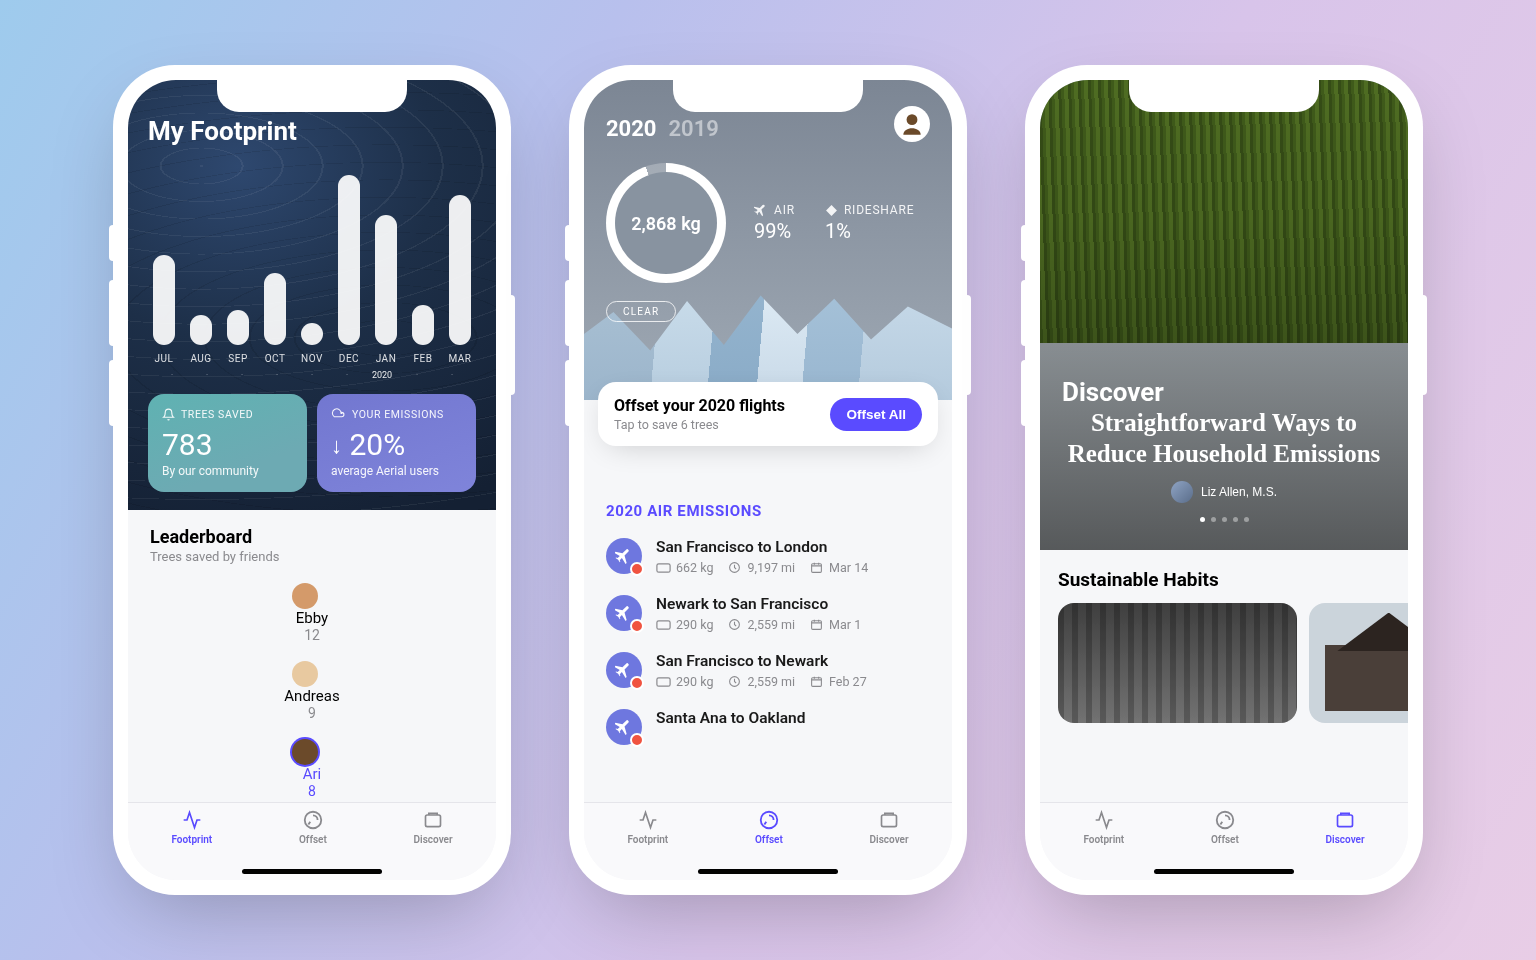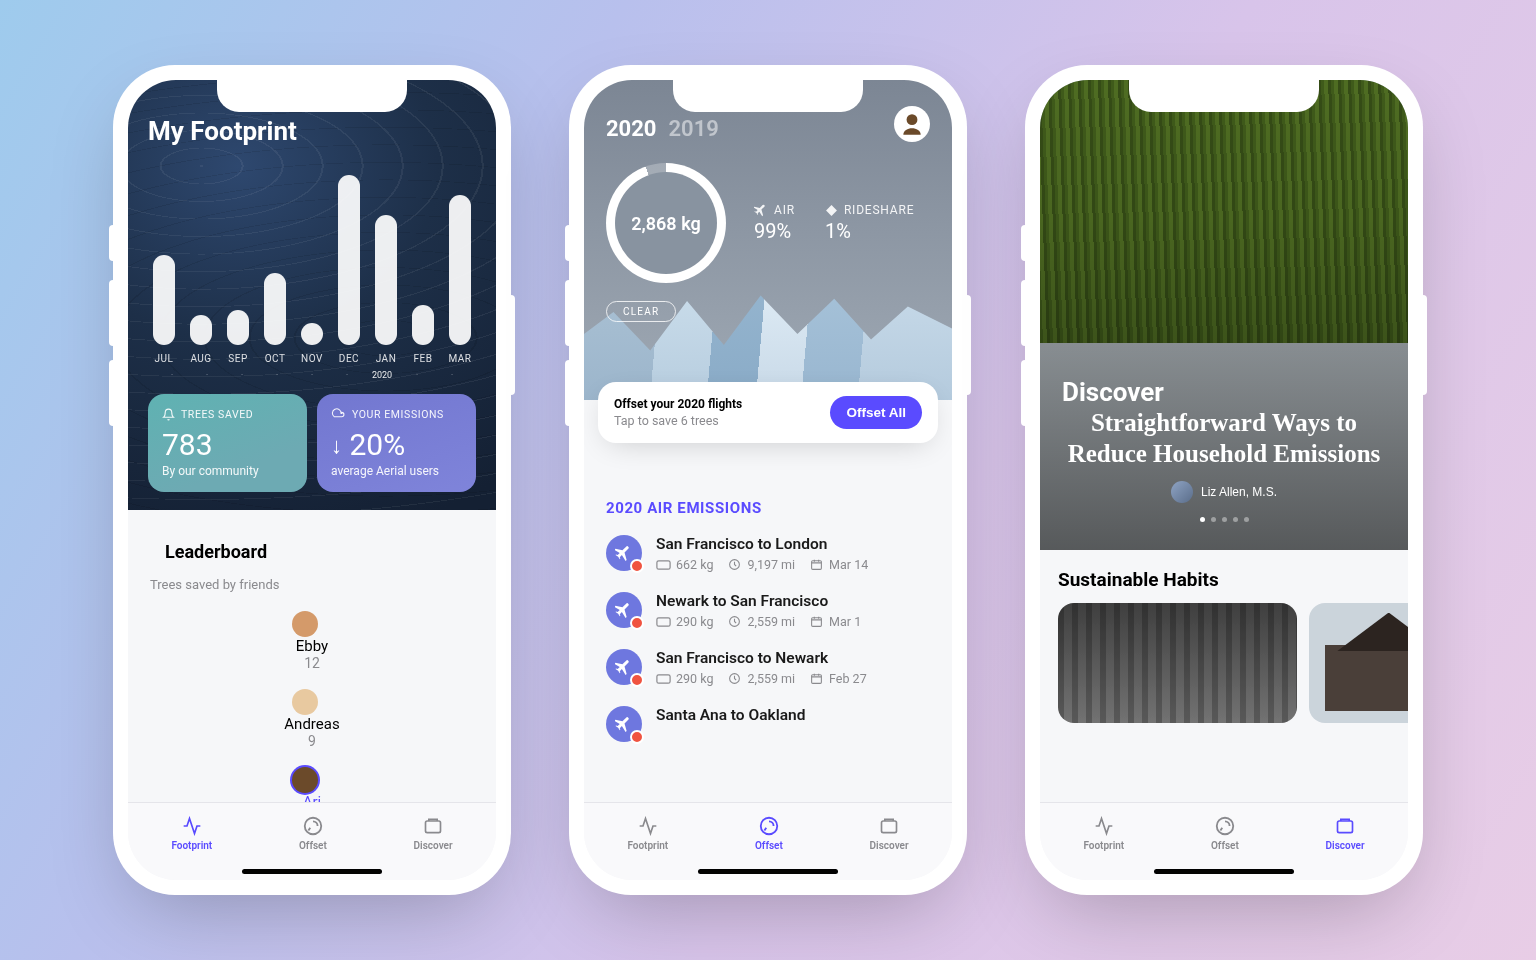--- a/index.html
+++ b/index.html
@@ -35,21 +35,21 @@
   .notch{
     position:absolute;top:0;left:50%;transform:translateX(-50%);
     width:190px;height:32px;background:#fff;border-radius:0 0 22px 22px;z-index:10;
   }
   .homebar{
     position:absolute;bottom:6px;left:50%;transform:translateX(-50%);
     width:140px;height:5px;background:#000;border-radius:3px;z-index:10;
   }
   .tabbar{
     height:78px;border-top:1px solid #E5E5EA;background:#F9F9FB;
-    display:flex;align-items:flex-start;justify-content:space-around;padding-top:12px;
+    display:flex;align-items:flex-start;justify-content:space-around;padding-top:6px;
     flex:0 0 auto;
   }
   .tabitem{display:flex;flex-direction:column;align-items:center;gap:3px;color:var(--muted);font-size:10px;font-weight:600;cursor:pointer;}
   .tabitem.active{color:var(--accent);}
   .tabicon{width:26px;height:22px;display:flex;align-items:center;justify-content:center;}
   .content{flex:1;position:relative;overflow:hidden;}
 
   
   .hero1{
     height:430px;position:relative;color:#fff;
@@ -72,21 +72,21 @@
   .dotsrow{display:flex;justify-content:space-between;padding:6px 10px 0;font-size:8px;color:rgba(255,255,255,.5);}
   .dotsrow span{width:28px;text-align:center;}
   .statcards{display:flex;gap:10px;padding:14px 0 0;}
   .scard{flex:1;border-radius:16px;padding:14px;color:#fff;}
   .scard.teal{background:linear-gradient(160deg,#5FB2B2,#6DAAB3 70%);}
   .scard.purple{background:linear-gradient(160deg,#7277D0,#7F84DA);}
   .scard .lab{font-size:10.5px;letter-spacing:.6px;display:flex;align-items:center;gap:6px;margin-bottom:6px;opacity:.92;}
   .scard .val{font-size:30px;font-weight:400;}
   .scard .sub{font-size:12px;margin-top:2px;opacity:.92;}
   .leader{padding:16px 22px 0;}
-  .leader h3{margin:15px;font-size:18px;font-weight:700;}
+  .leader h3{margin:0;font-size:18px;font-weight:700;}
   .leader .sub{margin:2px 0 10px;font-size:13px;color:var(--muted);}
   .lrow{display:flex;align-items:center;padding:9px 0;font-size:15px;flex-direction:column;}
   .lrow .av{width:26px;height:26px;border-radius:50%;margin-right:14px;}
   .lrow .nm{flex:1;}
   .lrow .ct{color:var(--muted);font-size:14px;}
   .lrow.active{color:var(--accent);} .lrow.active .ct{color:var(--accent);}
   .lrow.active .av{box-shadow:0 0 0 2px var(--accent);}
 
   
   .hero2{
@@ -114,21 +114,21 @@
   .ring::before{content:"";position:absolute;inset:9px;background:#8893A0;border-radius:50%;}
   .ring span{position:relative;font-size:18px;font-weight:600;}
   .breakdown{display:flex;gap:30px;font-size:12px;}
   .bk .lab{display:flex;align-items:center;gap:6px;opacity:.9;letter-spacing:.8px;}
   .bk .pct{font-size:20px;margin-top:2px;}
   .clearbtn{margin-top:18px;font-size:10px;letter-spacing:1.2px;border:1px solid rgba(255,255,255,.8);display:inline-block;padding:4px 16px;border-radius:14px;cursor:pointer;}
   .offsetcard{
     margin:-18px 14px 0;background:#fff;border-radius:18px;padding:14px 16px;
     display:flex;align-items:center;gap:10px;box-shadow:0 8px 30px -10px rgba(0,0,0,.2);position:relative;z-index:3;
   }
-  .offsetcard .txt{flex:1;} .offsetcard h4{margin:0;font-size:12px;} .offsetcard p{margin:2px 0 0;font-size:12.5px;color:var(--muted);}
+  .offsetcard .txt{flex:1;} .offsetcard h4{margin:0;font-size:16px;} .offsetcard p{margin:2px 0 0;font-size:12.5px;color:var(--muted);}
   .pillbtn{background:var(--accent);color:#fff;font-size:13.5px;font-weight:600;padding:9px 16px;border-radius:20px;border:none;cursor:pointer;}
   .sectlab{color:var(--accent);font-size:15px;font-weight:700;letter-spacing:.6px;padding:20px 22px 8px;margin-top:36px;}
   .flight{display:flex;gap:14px;padding:10px 22px;align-items:flex-start;}
   .ficon{width:36px;height:36px;border-radius:50%;background:#6E77DF;display:flex;align-items:center;justify-content:center;color:#fff;position:relative;flex:0 0 auto;}
   .ficon::after{content:"";position:absolute;right:-2px;bottom:-2px;width:10px;height:10px;background:#F05340;border-radius:50%;border:2px solid #fff;}
   .finfo{flex:1;}
   .finfo .route{font-size:15.5px;font-weight:600;color:#1a1a1a;margin-bottom:4px;}
   .meta{display:flex;gap:14px;color:var(--muted);font-size:12.5px;align-items:center;}
   .meta span{display:flex;align-items:center;gap:5px;}
   .metaicon{display:inline-flex;width:15px;height:13px;align-items:center;justify-content:center;}

